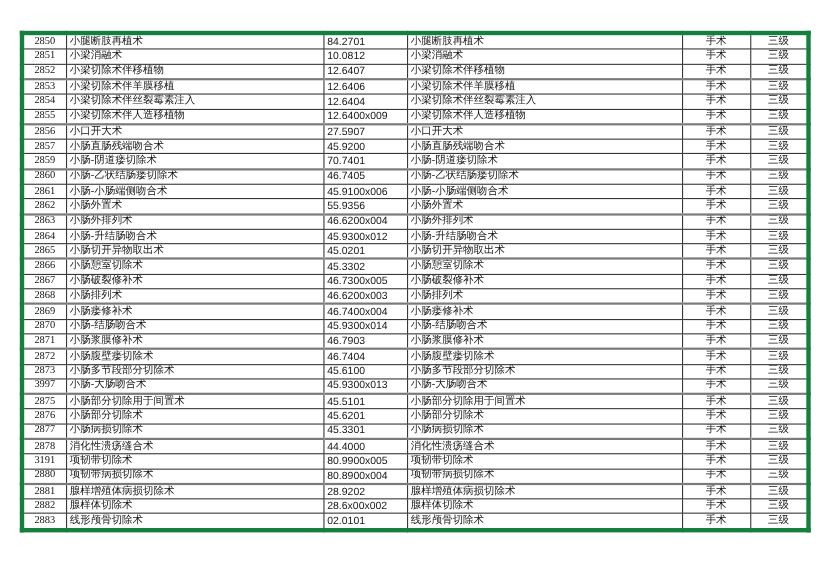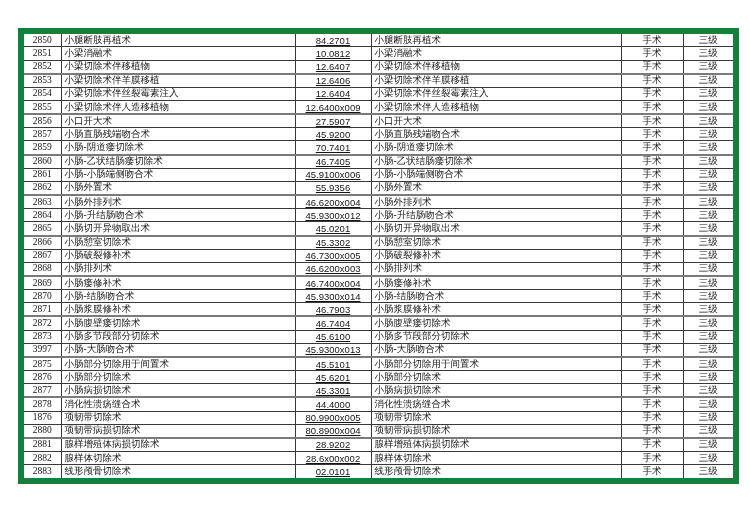--- a/index.html
+++ b/index.html
@@ -17,21 +17,21 @@
     background: #ffffff;
   }
   table.grid {
     position: absolute;
     left: 18px;
     top: 28px;
     width: 715px;
     height: 456px;
     border-collapse: collapse;
     table-layout: fixed;
-    border: 6px solid #15803d;
+    border: 4px solid #15803d;
   }
   table.grid td {
     border: 1px solid #383838;
     padding: 0 3px;
     overflow: hidden;
     white-space: nowrap;
     font-size: 9.5px;
     line-height: 11px;
     color: #151515;
     vertical-align: middle;
@@ -43,24 +43,23 @@
   .c-index {
     text-align: center;
     font-family: "Liberation Serif", serif;
     font-size: 9px;
   }
   .c-name {
     text-align: left;
     font-family: "Liberation Serif", "DejaVu Sans", serif;
   }
   .c-code {
-    text-align: center;
+    text-align: left;
     font-family: "Liberation Sans", "DejaVu Sans", sans-serif;
     font-size: 9.5px;
-    text-decoration: underline;
   }
   .c-cat, .c-level {
     text-align: center;
     font-family: "Liberation Serif", "DejaVu Sans", serif;
   }
 </style>
 </head>
 <body>
 
 <div class="page">
@@ -321,21 +320,21 @@
   <tr>
     <td class="c-index">2878</td>
     <td class="c-name">消化性溃疡缝合术</td>
     <td class="c-code">44.4000</td>
     <td class="c-name">消化性溃疡缝合术</td>
     <td class="c-cat">手术</td>
     <td class="c-level">三级</td>
   </tr>
 
   <tr>
-    <td class="c-index">1876</td>
+    <td class="c-index">3191</td>
     <td class="c-name">项韧带切除术</td>
     <td class="c-code">80.9900x005</td>
     <td class="c-name">项韧带切除术</td>
     <td class="c-cat">手术</td>
     <td class="c-level">三级</td>
   </tr>
 
   <tr>
     <td class="c-index">2880</td>
     <td class="c-name">项韧带病损切除术</td>

